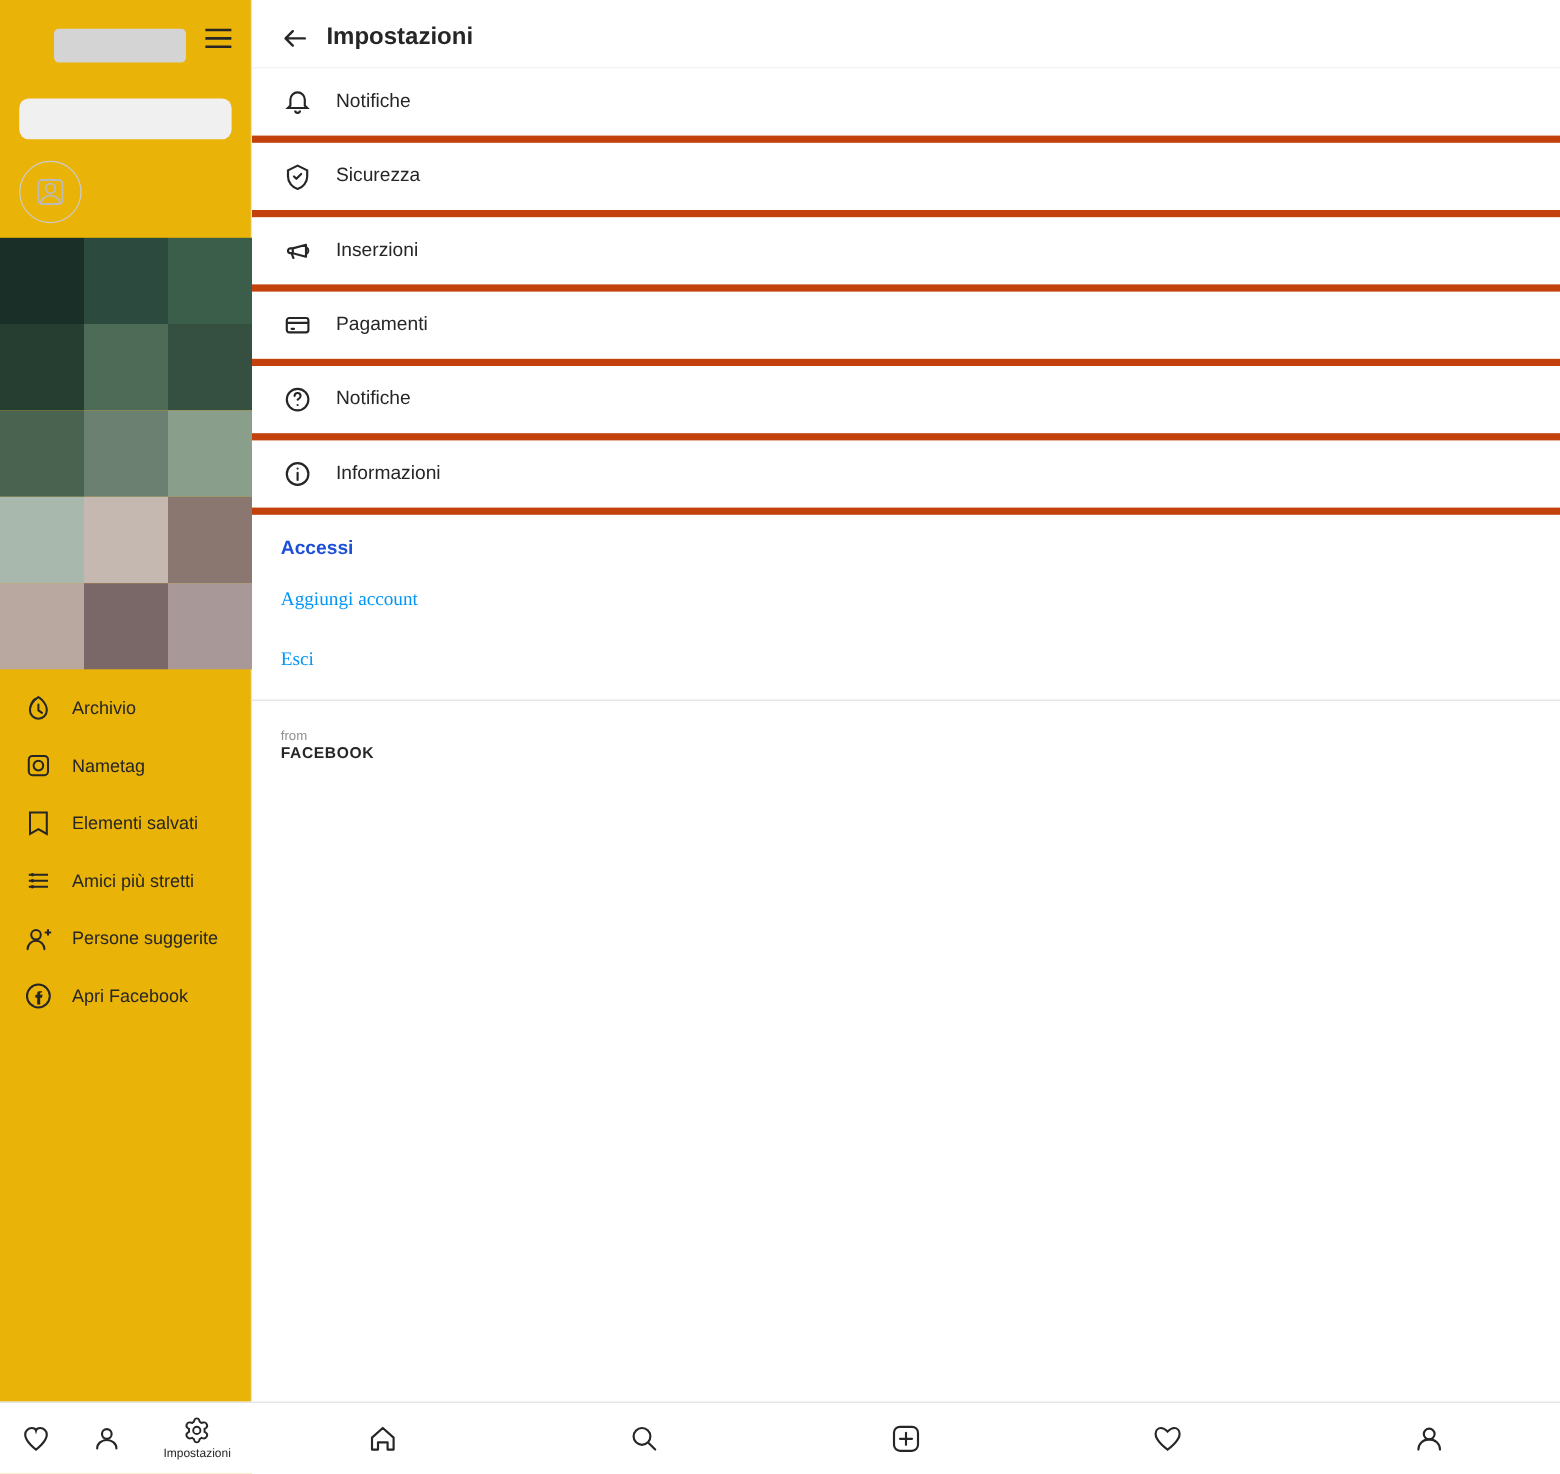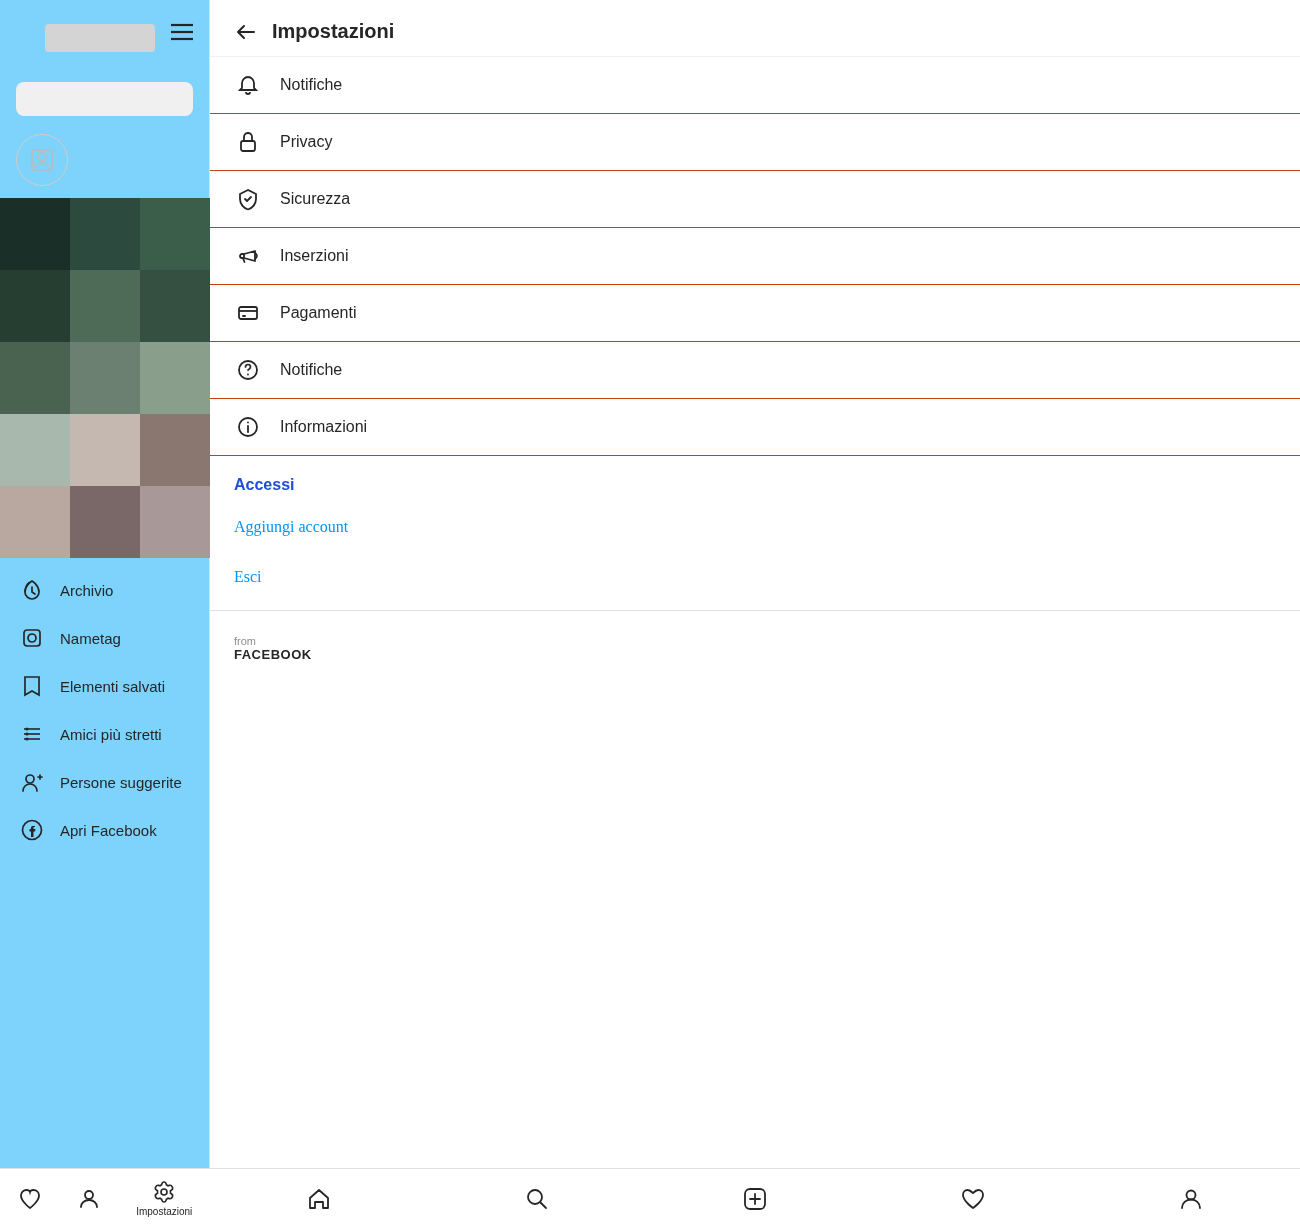--- a/index.html
+++ b/index.html
@@ -9,21 +9,21 @@
       font-family: -apple-system, BlinkMacSystemFont, 'Segoe UI', sans-serif;
       background: #fff;
       display: flex;
       overflow: hidden;
     }
 
     
     .left-panel {
       width: 210px;
       height: 1228px;
-      background: #7dd3fc;
+      background: #eab308;
       border-right: 1px solid #e0e0e0;
       display: flex;
       flex-direction: column;
       position: relative;
     }
 
     .left-top-bar {
       display: flex;
       justify-content: flex-end;
       padding: 18px 16px 10px;
@@ -167,21 +167,21 @@
     .settings-list {
       padding: 0 0 20px 0;
     }
 
     .settings-item {
       display: flex;
       align-items: center;
       padding: 16px 24px;
       gap: 18px;
       cursor: pointer;
-      border-bottom: 1px solid #c2410c;
+      border-bottom: 6px solid #c2410c;
     }
 
     .settings-icon {
       font-size: 22px;
       color: #262626;
       min-width: 28px;
       display: flex;
       align-items: center;
       justify-content: center;
     }
@@ -423,29 +423,20 @@
     <div class="settings-item">
       <span class="settings-icon">
         <svg width="24" height="24" viewBox="0 0 24 24" fill="none">
           <path d="M6 10C6 6.7 8.7 4 12 4s6 2.7 6 6v5l2 2H4l2-2v-5z" stroke="#262626" stroke-width="1.8" fill="none"></path>
           <path d="M10 19c0 1.1.9 2 2 2s2-.9 2-2" stroke="#262626" stroke-width="1.8" fill="none"></path>
         </svg>
       </span>
       <span class="settings-label">Notifiche</span>
     </div>
 
-    <div class="settings-item">
-      <span class="settings-icon">
-        <svg width="24" height="24" viewBox="0 0 24 24" fill="none">
-          <rect x="5" y="11" width="14" height="10" rx="2" stroke="#262626" stroke-width="1.8"></rect>
-          <path d="M8 11V7a4 4 0 018 0v4" stroke="#262626" stroke-width="1.8" stroke-linecap="round"></path>
-        </svg>
-      </span>
-      <span class="settings-label">Privacy</span>
-    </div>
 
     <div class="settings-item">
       <span class="settings-icon">
         <svg width="24" height="24" viewBox="0 0 24 24" fill="none">
           <path d="M12 3L4 7v5c0 5 3.6 9.3 8 10.5C16.4 21.3 20 17 20 12V7L12 3z" stroke="#262626" stroke-width="1.8" fill="none"></path>
           <path d="M9 12l2 2 4-4" stroke="#262626" stroke-width="1.8" stroke-linecap="round" stroke-linejoin="round"></path>
         </svg>
       </span>
       <span class="settings-label">Sicurezza</span>
     </div>

